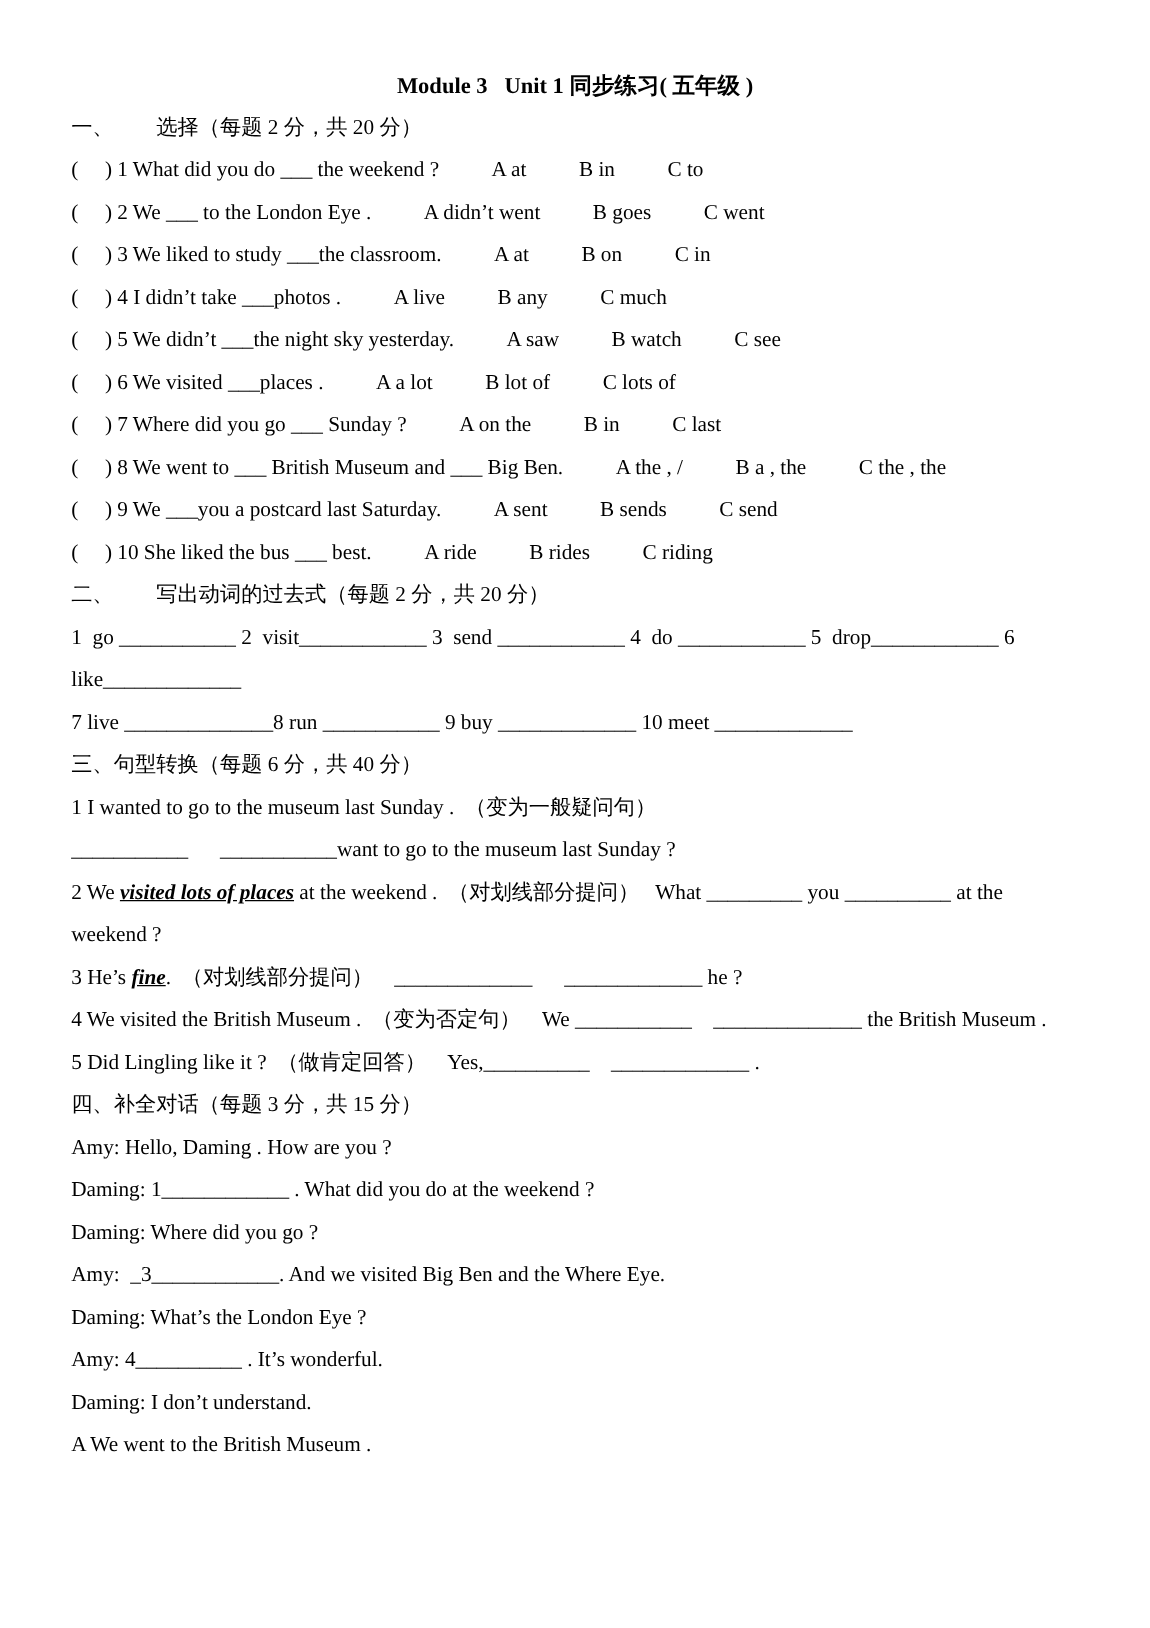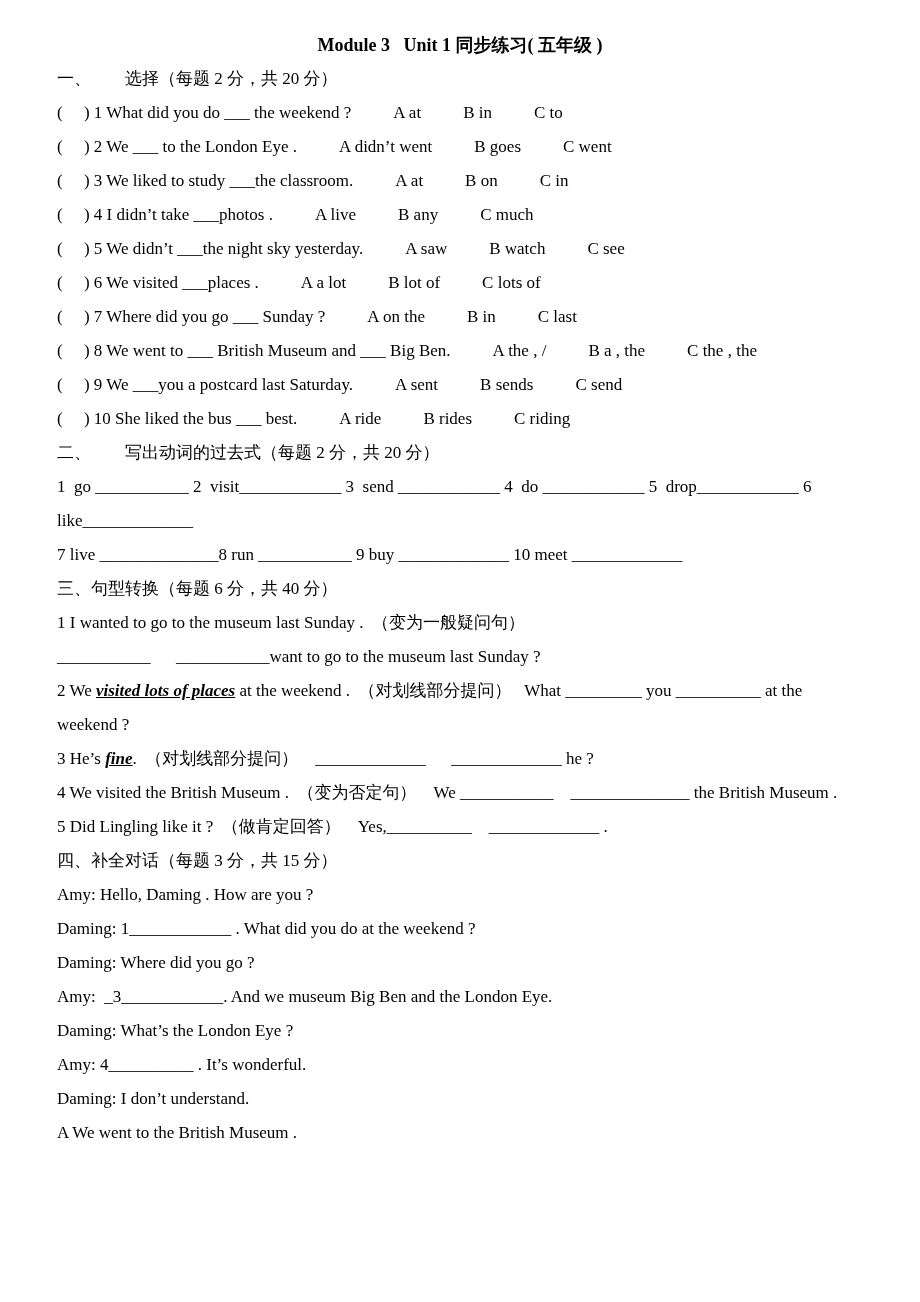--- a/index.html
+++ b/index.html
@@ -5,21 +5,21 @@
   html, body { margin: 0; padding: 0; }
   body {
     width: 920px;
     height: 1302px;
     background: #ffffff;
     color: #000000;
     font-family: "Liberation Serif", "DejaVu Serif", serif;
     font-size: 17px;
     overflow: hidden;
   }
-  .page { padding-top: 28px; }
+  .page { padding-top: 51px; }
   .line {
     height: 34px;
     line-height: 34px;
     padding-left: 57px;
     white-space: pre;
   }
   .title-line {
     padding-left: 0;
     text-align: center;
     font-weight: bold;
@@ -69,19 +69,19 @@
   <div class="line"><span>2 We </span><span class="ubi">visited lots of places</span><span> at the weekend .  （对划线部分提问）   What _________ you __________ at the</span></div>
   <div class="line">weekend ?</div>
   <div class="line"><span>3 He’s </span><span class="ubi">fine</span><span>.  （对划线部分提问）    _____________      _____________ he ?</span></div>
   <div class="line">4 We visited the British Museum .  （变为否定句）    We ___________    ______________ the British Museum .</div>
   <div class="line">5 Did Lingling like it ?  （做肯定回答）    Yes,__________    _____________ .</div>
 
   <div class="line">四、补全对话（每题 3 分，共 15 分）</div>
   <div class="line">Amy: Hello, Daming . How are you ?</div>
   <div class="line">Daming: 1____________ . What did you do at the weekend ?</div>
   <div class="line">Daming: Where did you go ?</div>
-  <div class="line">Amy:  _3____________. And we museum Big Ben and the London Eye.</div>
+  <div class="line">Amy:  _3____________. And we visited Big Ben and the Where Eye.</div>
   <div class="line">Daming: What’s the London Eye ?</div>
   <div class="line">Amy: 4__________ . It’s wonderful.</div>
   <div class="line">Daming: I don’t understand.</div>
   <div class="line">A We went to the British Museum .</div>
 
 </main>
 
 </body></html>

